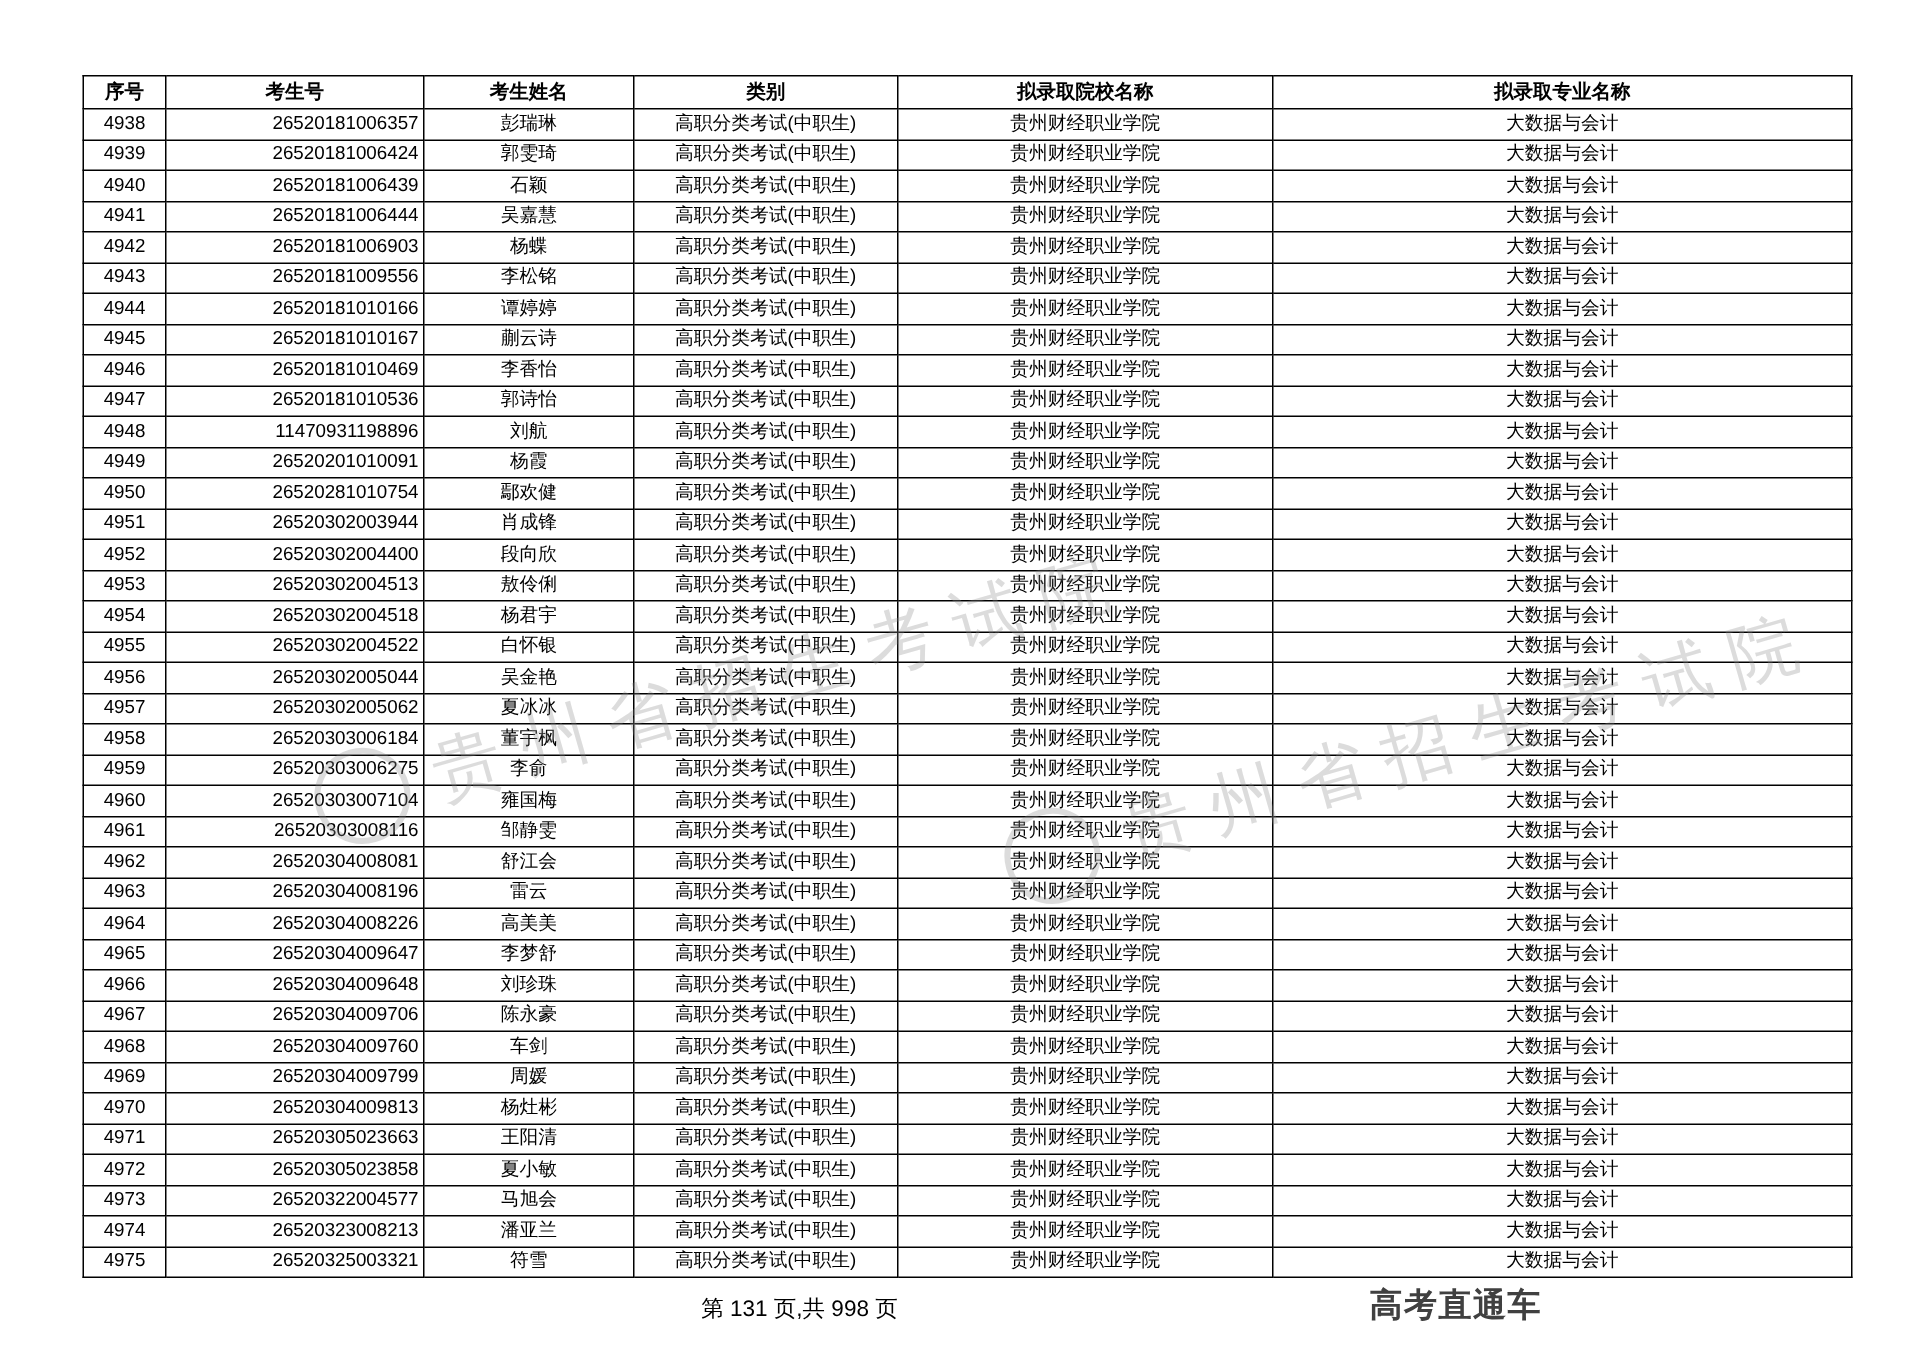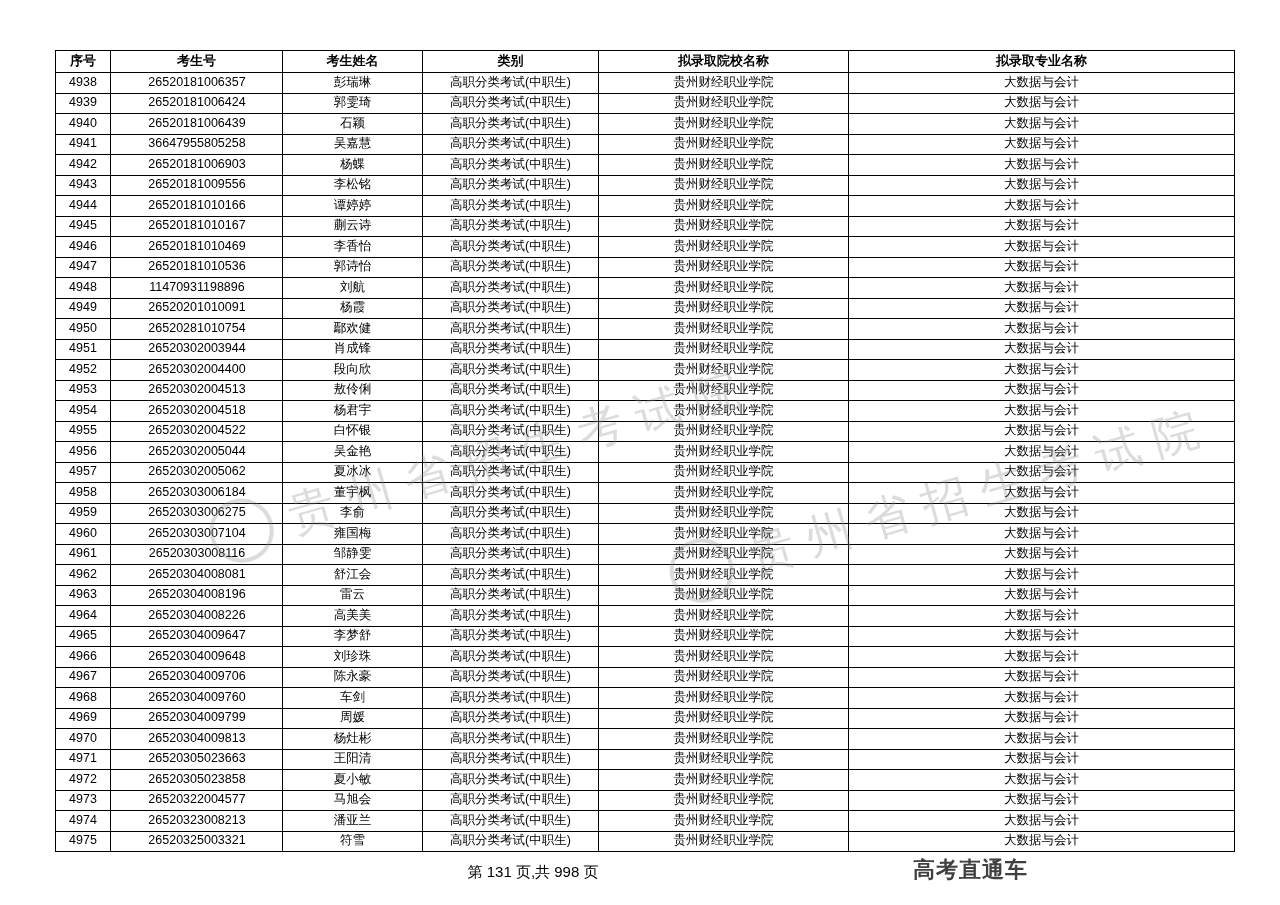--- a/index.html
+++ b/index.html
@@ -44,21 +44,21 @@
     font-size: 13px;
     height: 22px;
   }
   table.admission col.c-no     { width: 55px; }
   table.admission col.c-id     { width: 172px; }
   table.admission col.c-name   { width: 140px; }
   table.admission col.c-cat    { width: 176px; }
   table.admission col.c-col    { width: 250px; }
   table.admission col.c-major  { width: auto; }
   table.admission td:nth-child(2) {
-    text-align: center;
+    text-align: right;
     padding-left: 4px;
   }
   .footer-pageinfo {
     position: absolute;
     left: 0;
     right: 0;
     top: 863px;
     text-align: center;
     font-size: 15px;
     color: #000;
@@ -145,21 +145,21 @@
         <tr>
           <td>4940</td>
           <td>26520181006439</td>
           <td>石颖</td>
           <td>高职分类考试(中职生)</td>
           <td>贵州财经职业学院</td>
           <td>大数据与会计</td>
         </tr>
         <tr>
           <td>4941</td>
-          <td>36647955805258</td>
+          <td>26520181006444</td>
           <td>吴嘉慧</td>
           <td>高职分类考试(中职生)</td>
           <td>贵州财经职业学院</td>
           <td>大数据与会计</td>
         </tr>
         <tr>
           <td>4942</td>
           <td>26520181006903</td>
           <td>杨蝶</td>
           <td>高职分类考试(中职生)</td>

